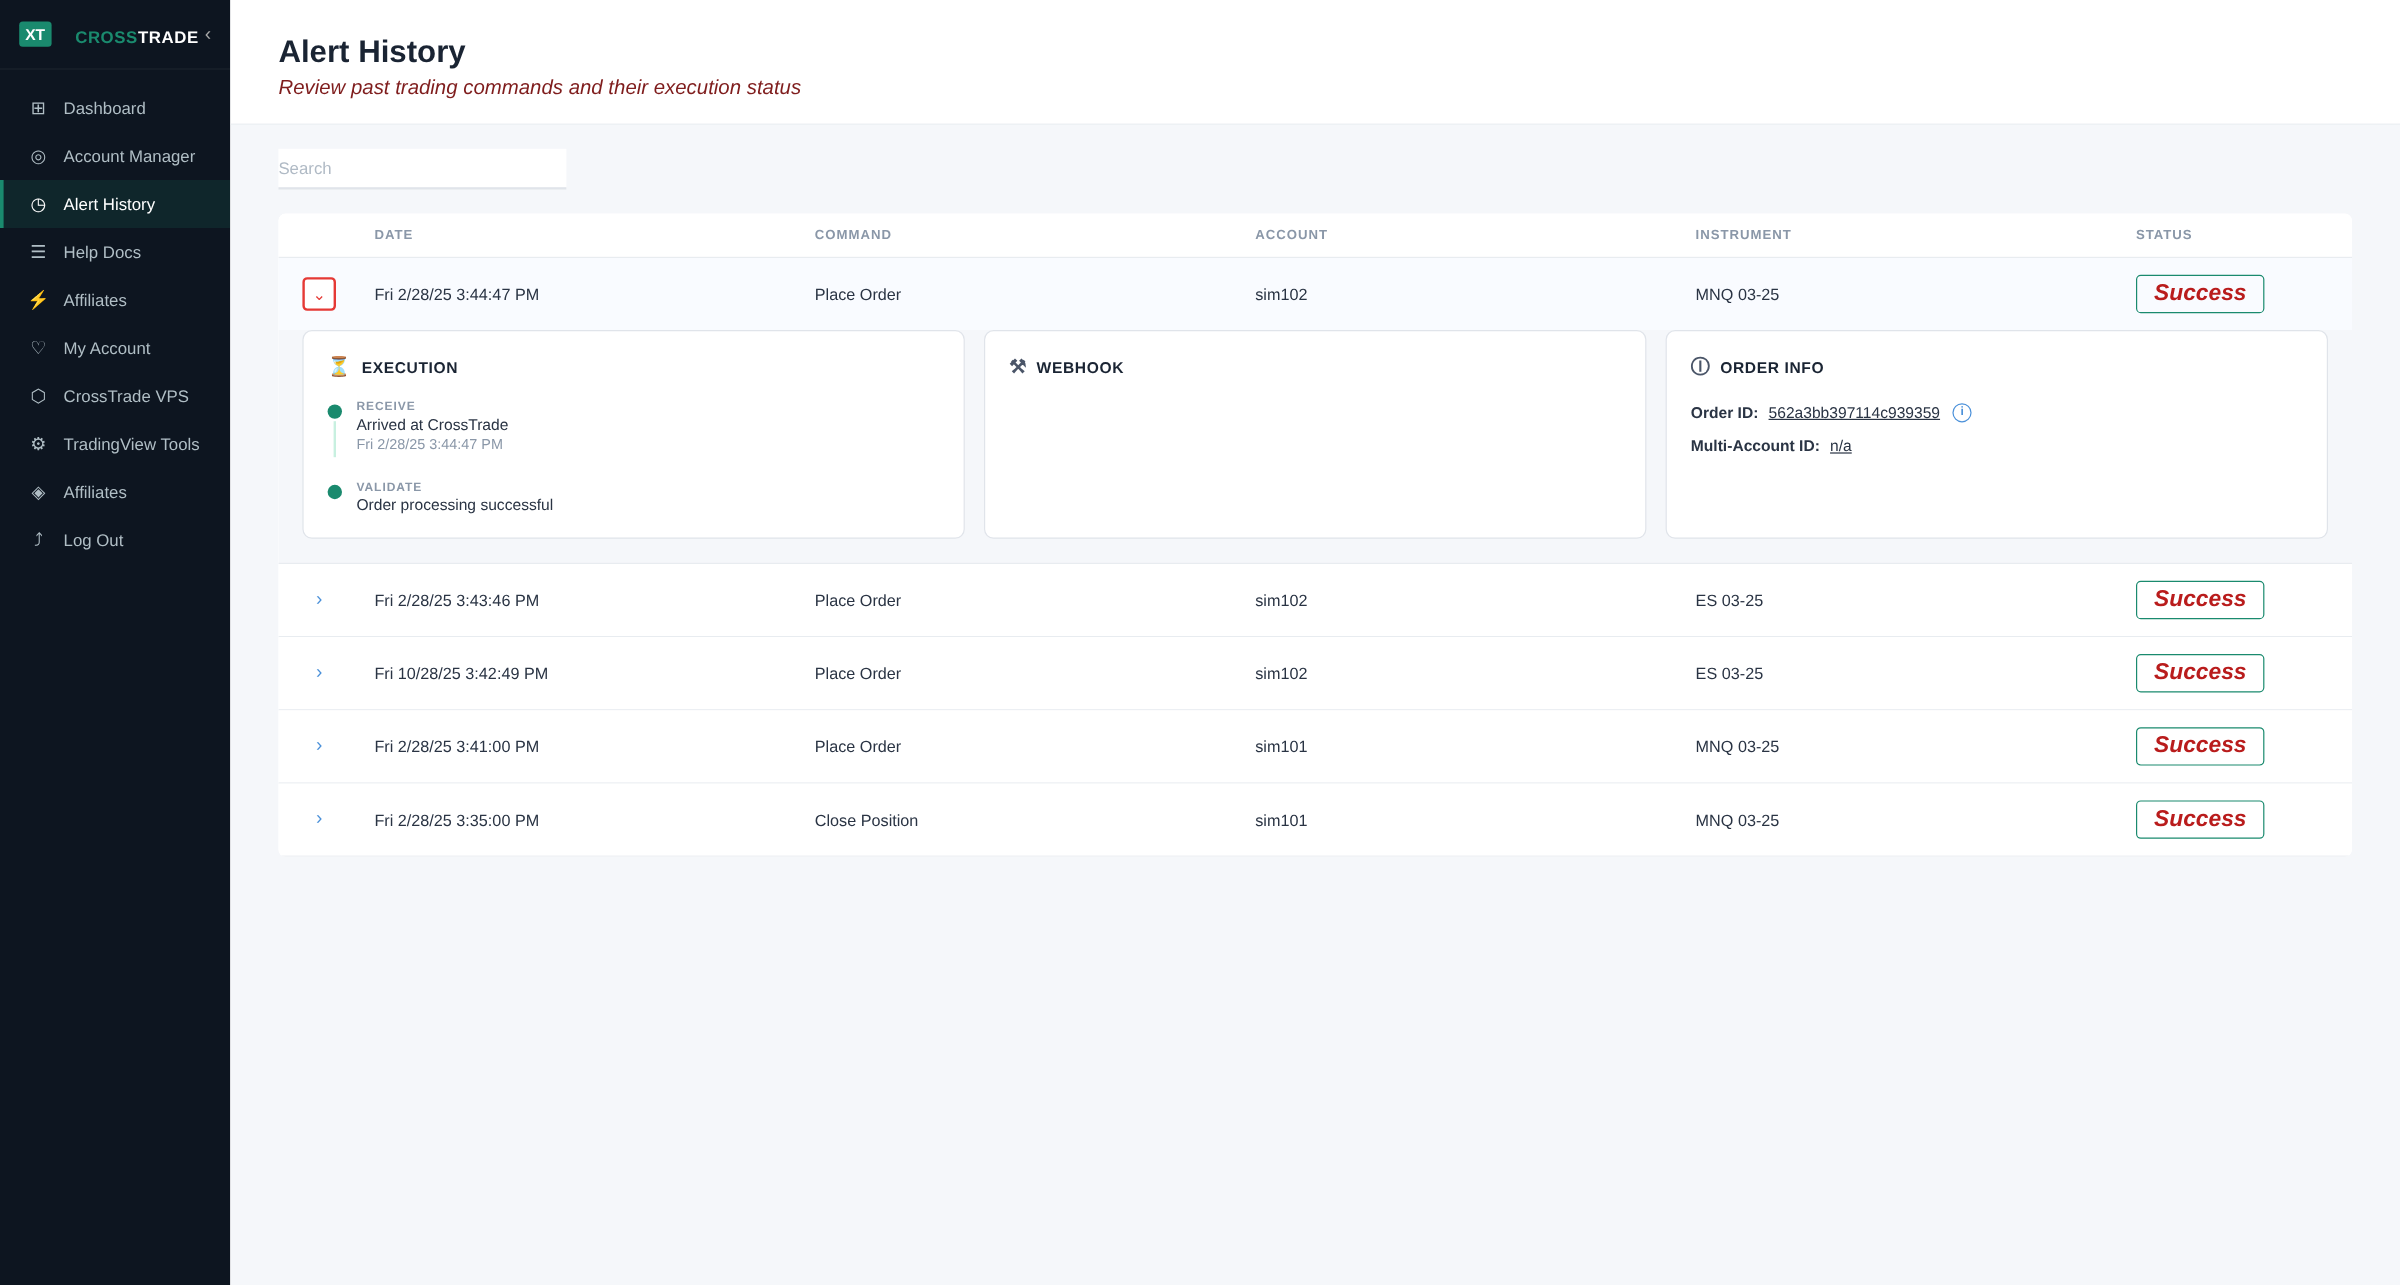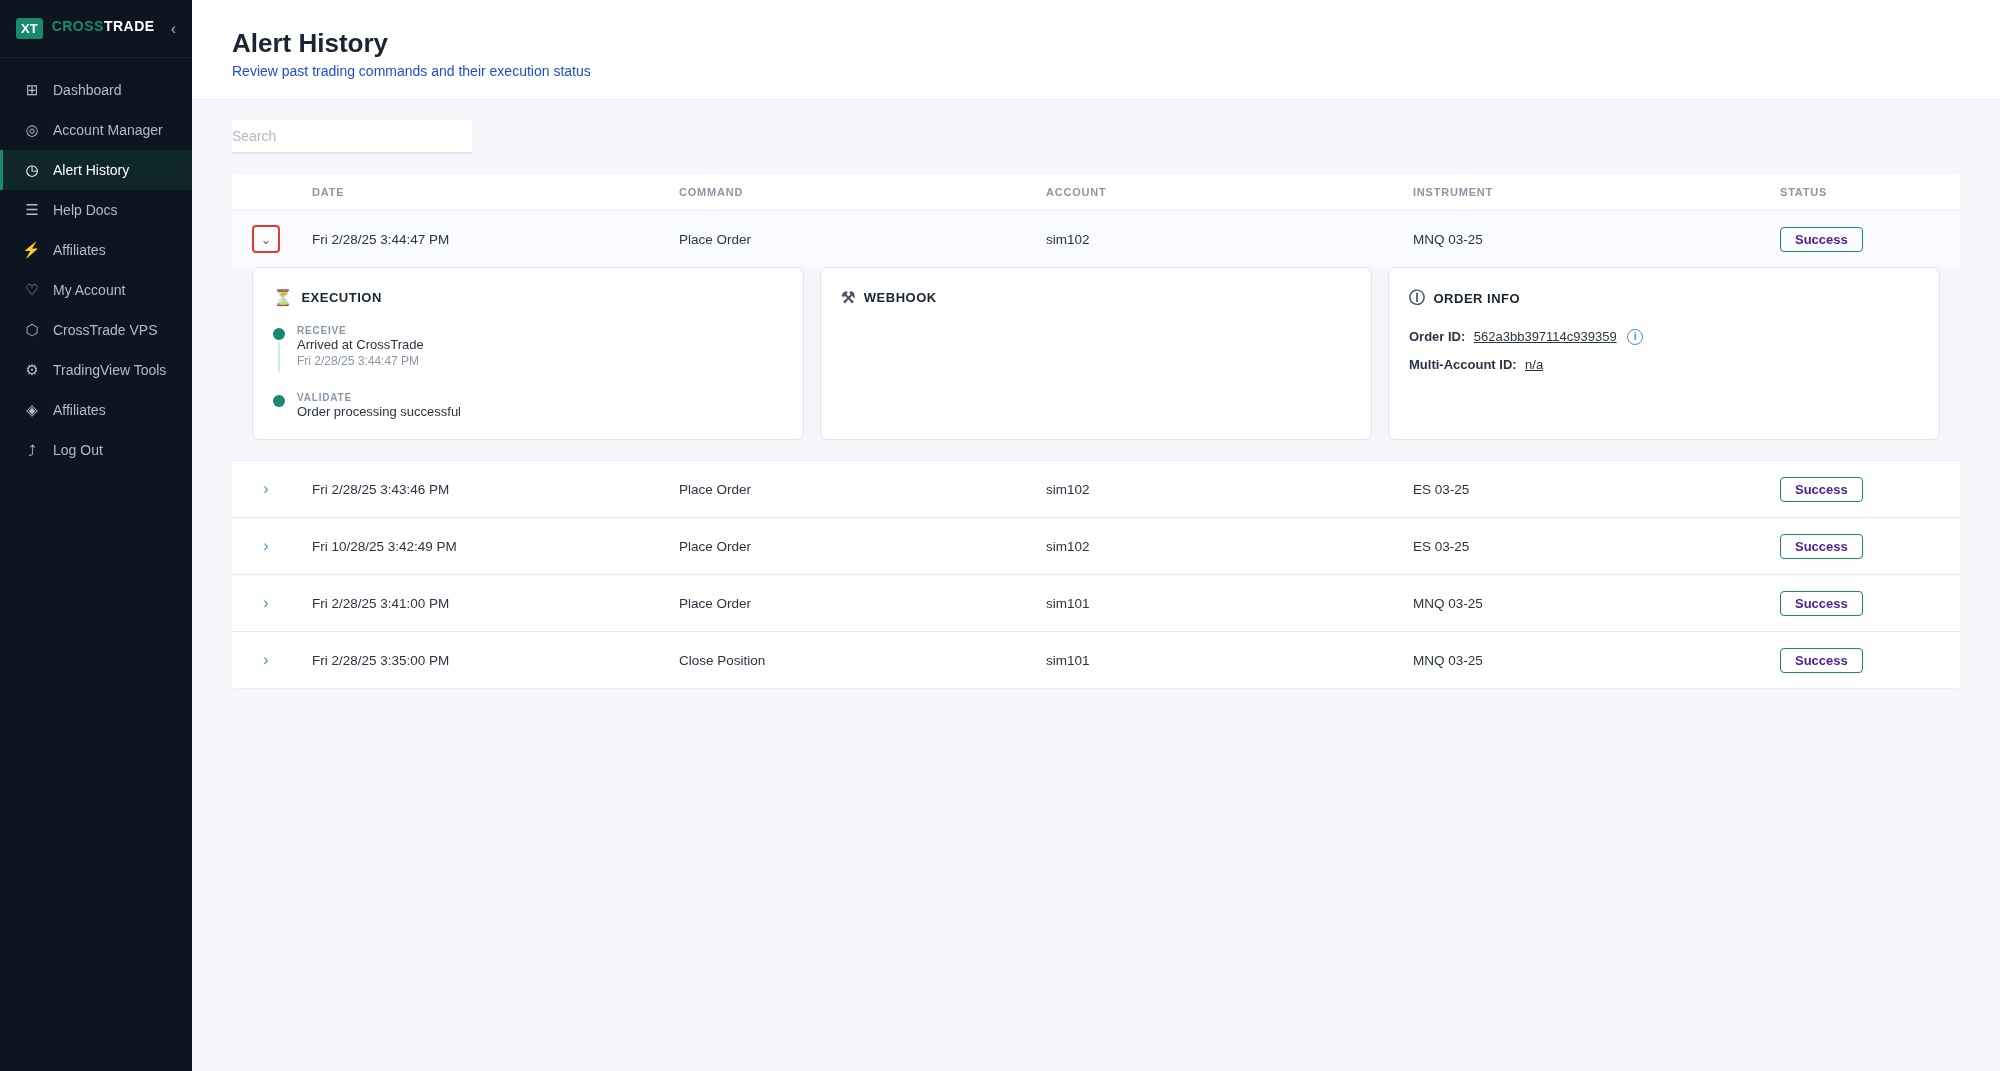--- a/index.html
+++ b/index.html
@@ -18,22 +18,22 @@
     }
     #sidebar-header {
       display: flex;
       align-items: center;
       justify-content: space-between;
       padding: 18px 16px;
       border-bottom: 1px solid rgba(255,255,255,0.07);
     }
     .logo-text {
       display: flex;
-      align-items: flex-start;
-      gap: 9px;
+      align-items: flex-end;
+      gap: 20px;
     }
     .logo-xt {
       background: #1a8a6e;
       color: #fff;
       font-weight: 800;
       font-size: 13px;
       padding: 3px 5px;
       border-radius: 3px;
     }
     .logo-brand {
@@ -88,23 +88,24 @@
       padding: 28px 40px 20px;
       border-bottom: 1px solid #e8ecf0;
       background: #fff;
     }
     .page-title {
       font-size: 26px;
       font-weight: 700;
       color: #1a2433;
     }
     .page-subtitle {
-      font-size: 14px;
-      color: #1d4ed8;
+      font-size: 17px;
+      color: #7f1d1d;
       margin-top: 4px;
+      font-style: italic;
     }
     #content-area {
       padding: 20px 40px;
       background: #f5f7fa;
       flex: 1;
     }
     .search-bar {
       background: #fff;
       border: none;
       border-bottom: 2px solid #e0e4ea;
@@ -171,25 +172,26 @@
       justify-content: center;
       cursor: pointer;
       color: #4a90d9;
       font-size: 16px;
       background: transparent;
       border: none;
     }
     .status-badge {
       display: inline-block;
       border: 1.5px solid #1a8a6e;
-      color: #4c1d95;
+      color: #b91c1c;
       padding: 4px 14px;
       border-radius: 4px;
-      font-size: 13px;
+      font-size: 19px;
       font-weight: 600;
+      font-style: italic;
     }
 
     
     .detail-row {
       padding: 0 20px 20px 20px;
       display: grid;
       grid-template-columns: 1fr 1fr 1fr;
       gap: 16px;
       background: #f5f7fa;
       border-bottom: 1px solid #e8ecf0;

